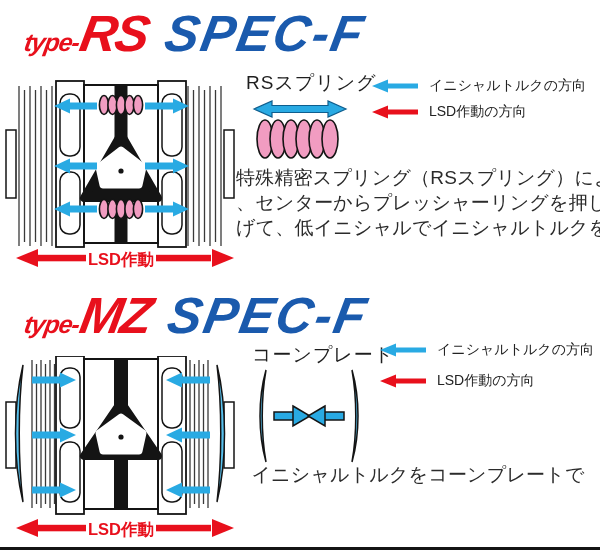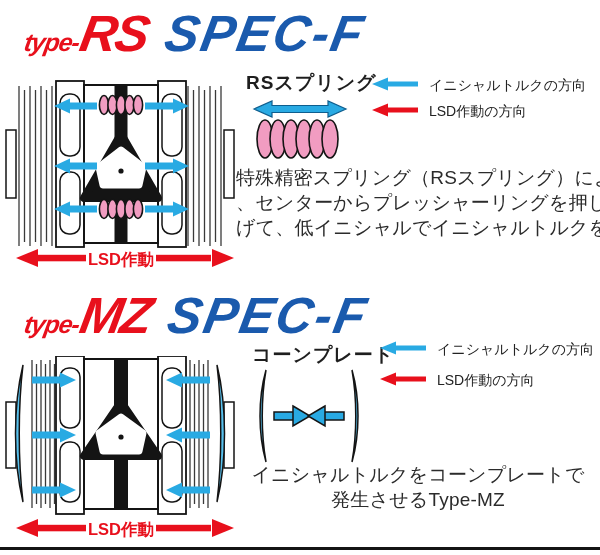--- a/index.html
+++ b/index.html
@@ -12,22 +12,22 @@
     font-family:"Liberation Sans",sans-serif;color:var(--text);
   }
   .abs{position:absolute;}
   
   .logo{display:flex;align-items:baseline;font-style:italic;font-weight:bold;
         transform:skewX(-10deg);white-space:nowrap;}
   .logo .prefix{font-size:25px;color:var(--red);letter-spacing:-1px;}
   .logo .model{font-size:51px;color:var(--red);letter-spacing:-2px;line-height:1;margin-right:18px;}
   .logo .spec{font-size:51px;color:var(--blue);letter-spacing:2px;line-height:1;}
   
-  .part-label{font-size:19px;color:#1e1e1e;letter-spacing:1px;white-space:nowrap;font-weight:bold;}
-  .legend-row{display:flex;align-items:flex-start;gap:9px;font-size:14px;color:#222;white-space:nowrap;}
+  .part-label{font-size:19px;color:#1e1e1e;letter-spacing:1px;white-space:nowrap;}
+  .legend-row{display:flex;align-items:center;gap:9px;font-size:14px;color:#222;white-space:nowrap;}
   .desc{width:364px;font-size:19px;line-height:25px;color:var(--text);letter-spacing:0.2px;}
   .desc div{white-space:nowrap;}
   
   .f-cyan{fill:var(--cyan);}
   .f-red{fill:var(--red);}
   .f-pink{fill:var(--pink);stroke:var(--ink);stroke-width:1.6;}
   .f-plate{fill:var(--plate);stroke:var(--ink);stroke-width:1.5;}
   .f-ink{fill:var(--ink);}
   .wt{fill:#fff;stroke:var(--ink);}
   .line{stroke:#3a3a3a;stroke-width:1.3;}
@@ -244,17 +244,16 @@
   </div>
   <div class="abs legend-row" style="left:378px;top:372px;">
     <svg width="50" height="14" viewBox="0 0 50 14">
       <polygon class="f-red" points="2,7 18,0.5 18,4.5 48,4.5 48,9.5 18,9.5 18,13.5"></polygon>
     </svg>
     <span>LSD作動の方向</span>
   </div>
 
   <div class="abs desc" style="left:236px;top:462px;text-align:center;">
     <div>イニシャルトルクをコーンプレートで</div>
-    <div>発生させるType-MZ</div>
   </div>
 
   <div class="abs sep" style="left:0;top:547px;width:600px;height:3px;"></div>
 </div>
 
 </body></html>

